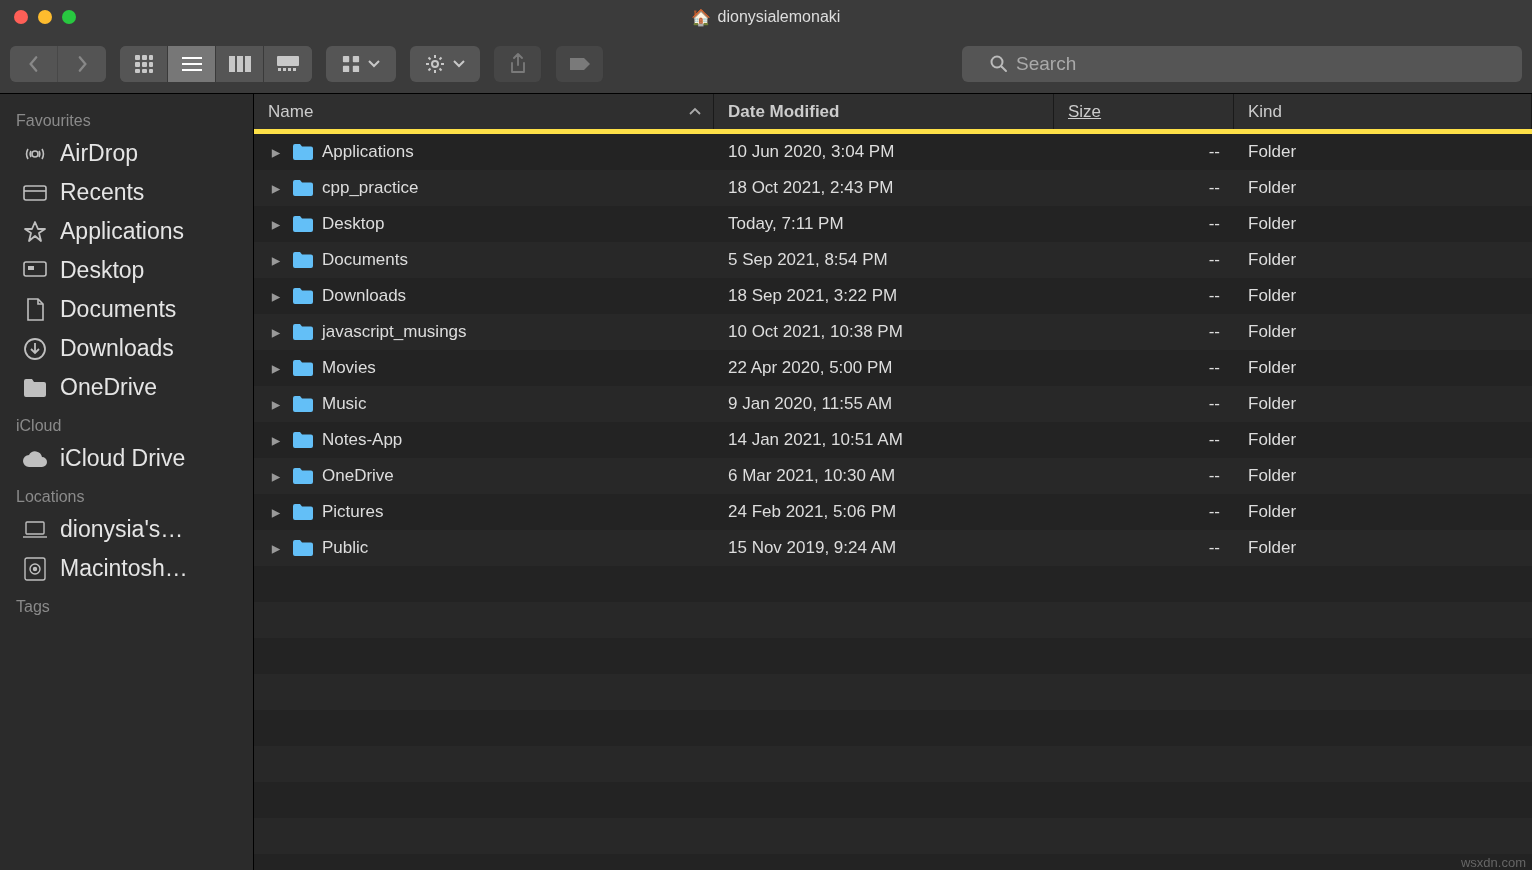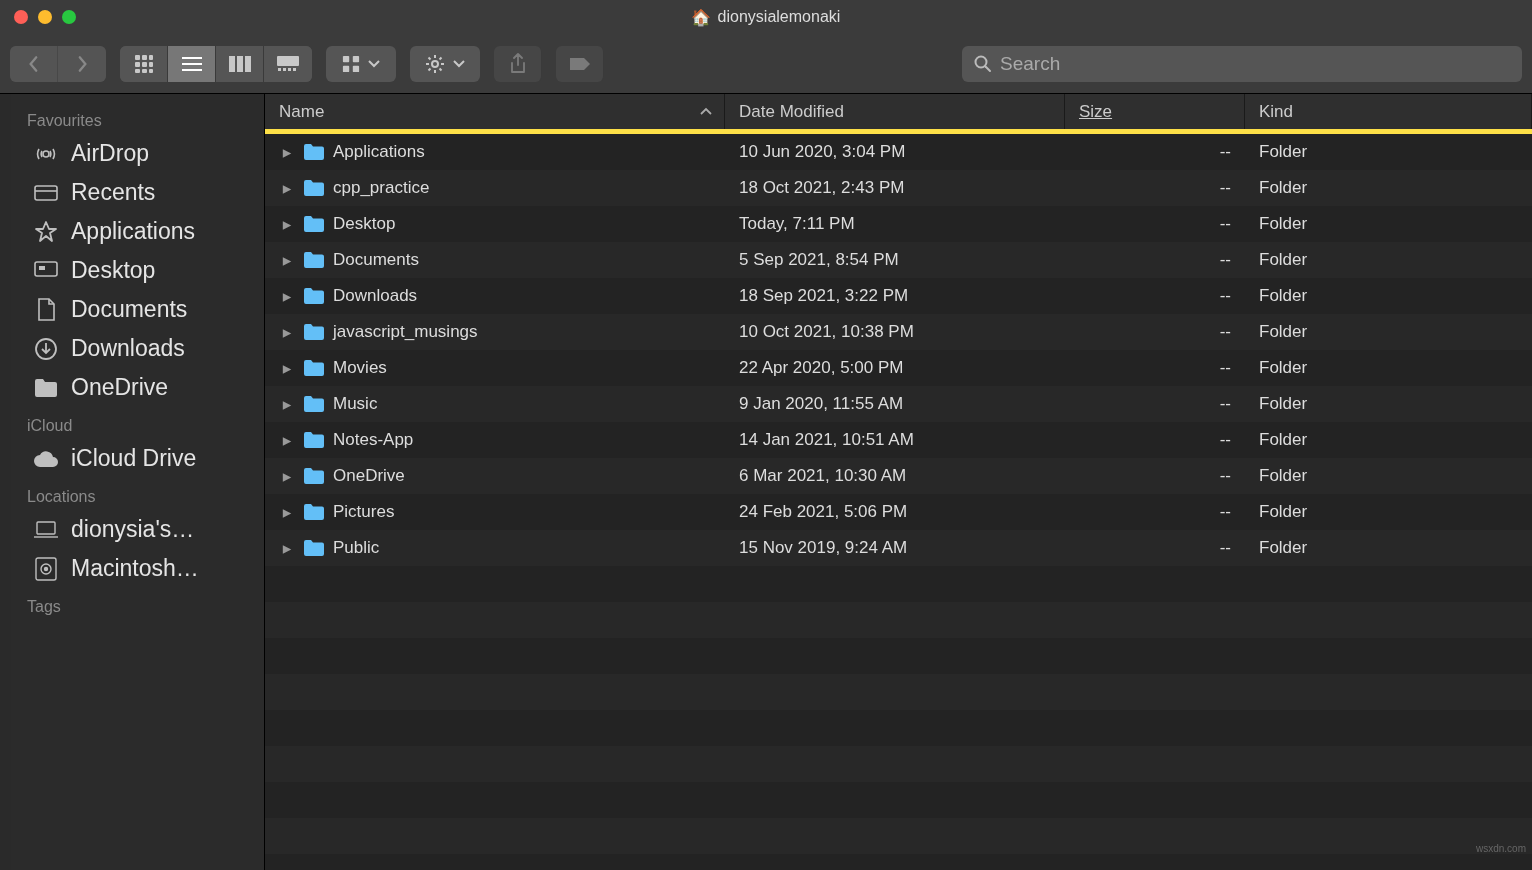--- a/index.html
+++ b/index.html
@@ -15,58 +15,58 @@
 .title-center { margin:0 auto; display:flex; align-items:center; gap:6px; color:#ddd; font-size:16px; }
 
 
 .toolbar { height:60px; background:#3b3b3b; border-bottom:1px solid #000; display:flex; align-items:center; padding:0 10px; gap:14px; }
 .tb-group { display:flex; background:#555; border-radius:6px; overflow:hidden; }
 .tb-btn { height:36px; min-width:48px; background:#555; display:flex; align-items:center; justify-content:center; color:#c8c8c8; border-right:1px solid #3a3a3a; cursor:pointer; }
 .tb-btn:last-child { border-right:none; }
 .tb-btn.active { background:#777; color:#fff; }
 .tb-btn.disabled { opacity:.45; }
 .tb-solo { border-radius:6px; }
-.search { flex:1; max-width:560px; margin-left:auto; height:36px; background:#555; border-radius:6px; display:flex; align-items:center; padding:0 12px; gap:8px; }
+.search { flex:1; max-width:560px; margin-left:auto; height:36px; background:#555; border-radius:6px; display:flex; align-items:center; padding:0 28px; gap:8px; }
 .search input { flex:1; background:transparent; border:none; outline:none; color:#ddd; font-size:19px; }
 .search input::placeholder { color:#aaa; }
 
-.content { display:flex; height:calc(100% - 94px);margin-left:11px; }
+.content { display:flex; height:calc(100% - 94px); }
 
 
 .sidebar { width:254px; background:#2b2b2b; overflow-y:auto; padding:8px 0 0 0; border-right:1px solid #000; }
 .sidebar::-webkit-scrollbar { width:10px; }
 .sidebar::-webkit-scrollbar-thumb { background:#5a5a5a; border-radius:5px; }
 .sidebar::-webkit-scrollbar-track { background:#2b2b2b; }
 .sb-heading { color:#8a8a8a; font-size:16px; padding:10px 16px 4px; font-weight:500; }
 .sb-item { display:flex; align-items:center; gap:12px; padding:6px 16px 6px 22px; color:#e5e5e5; font-size:23px; cursor:pointer; }
 .sb-item .ic { width:26px; height:26px; display:flex; align-items:center; justify-content:center; color:#bfbfbf; flex-shrink:0; }
 .sb-item span.lbl { white-space:nowrap; overflow:hidden; text-overflow:ellipsis; }
 
 
 .filepane { flex:1; background:#232323; display:flex; flex-direction:column; overflow:hidden; }
 .cols { display:flex; height:40px; background:#2f2f2f; border-bottom:5px solid #fde047; }
 .cols > div { display:flex; align-items:center; padding:0 14px; color:#ccc; font-size:17px; border-right:1px solid #1a1a1a; }
 .col-name { flex:0 0 460px; position:relative; }
 .col-name .sortarr { position:absolute; right:12px; color:#aaa; }
-.col-date { flex:0 0 340px; }
+.col-date { flex:0 0 340px;font-weight:bold; }
 .col-size { flex:0 0 180px;text-decoration:underline; }
 .col-kind { flex:1; border-right:none; }
 
 .rows { flex:1; overflow-y:auto; background:repeating-linear-gradient(#232323 0,#232323 36px,#282828 36px,#282828 72px); }
 .row { display:flex; height:36px; align-items:center; }
 .row > div { padding:0 14px; color:#ddd; font-size:17px; display:flex; align-items:center; }
 .c-name { flex:0 0 460px; gap:8px; }
 .c-date { flex:0 0 340px; }
 .c-size { flex:0 0 180px; justify-content:flex-end; }
 .c-kind { flex:1; }
 .disclosure { color:#999; width:16px; display:inline-flex; justify-content:center; }
 .folder-ic { width:22px; height:18px; display:inline-flex; align-items:center; justify-content:center; }
 .folder-svg { fill:#63bff7; }
 
-.watermark { position:absolute; bottom:16px; right:6px; font-size:10px; color:#666; }
+.watermark { position:absolute; bottom:0; right:6px; font-size:13px; color:#666; }
 
 
 svg { display:block; }
 </style>
 </head>
 <body>
 
 <div class="titlebar">
   <div class="traffic">
     <span class="tl-close"></span>

